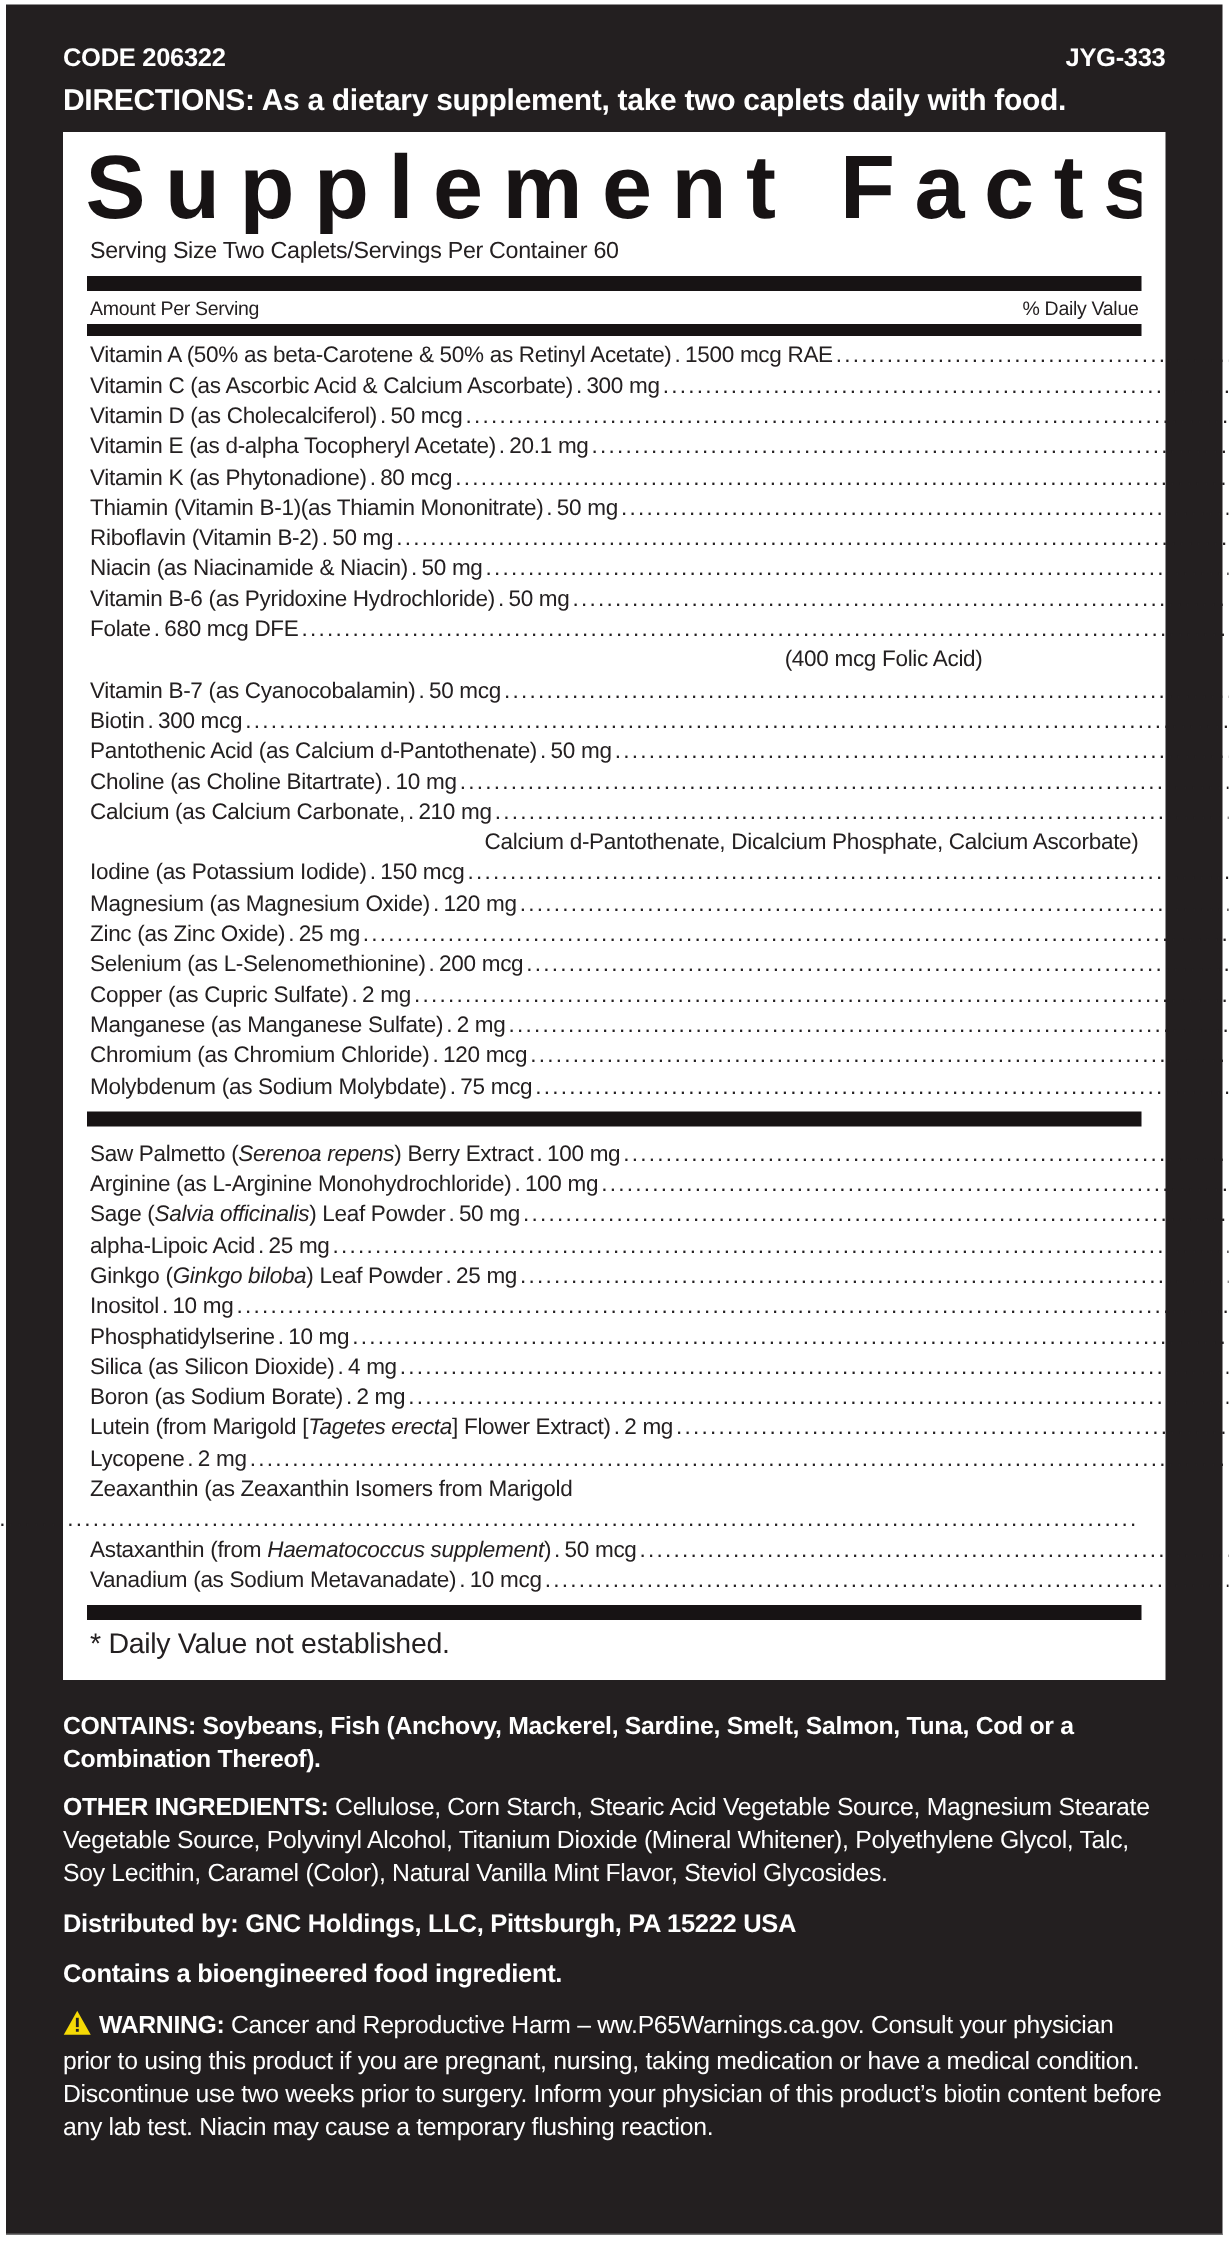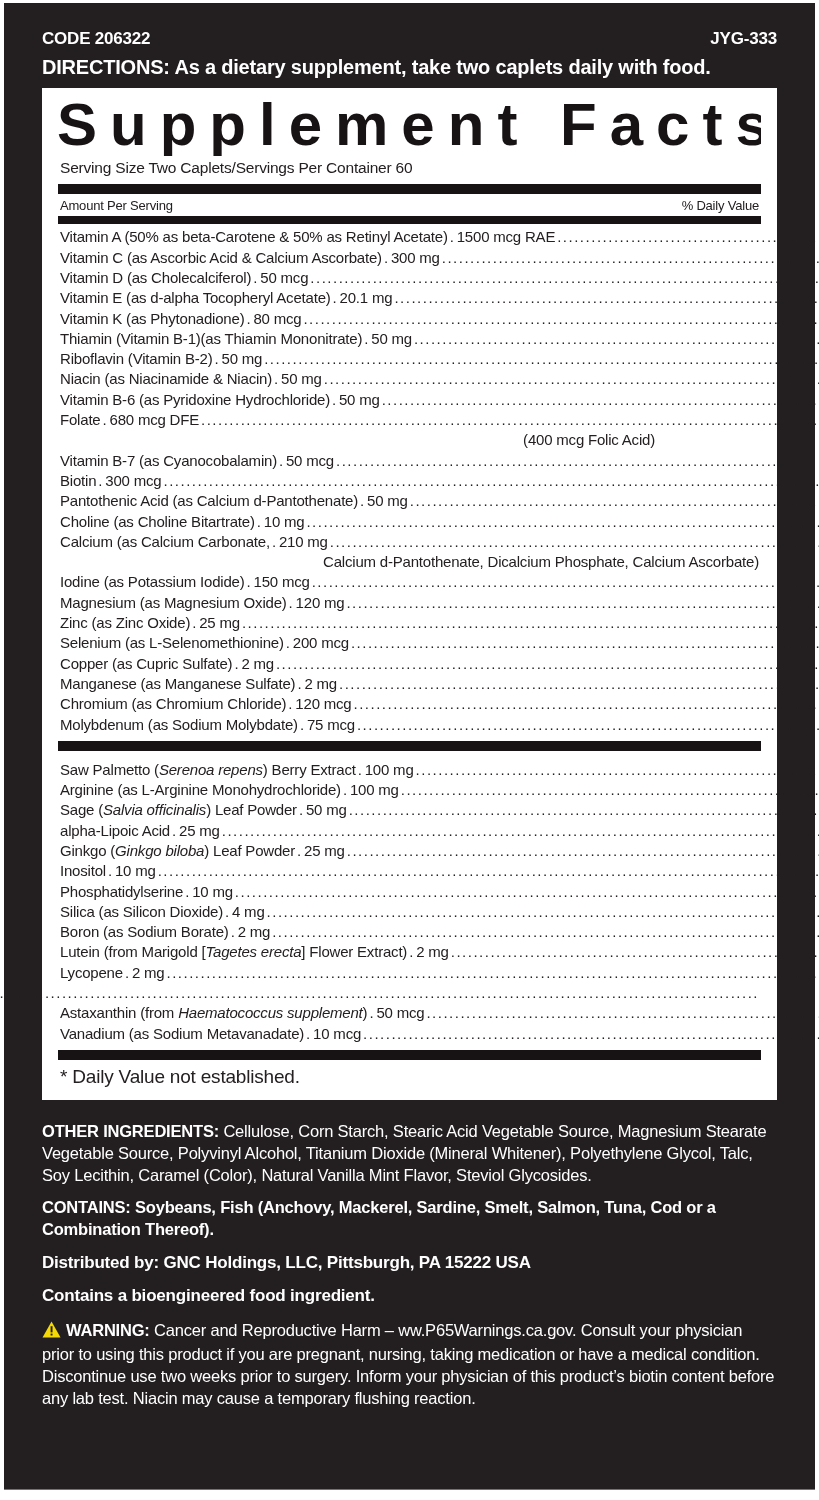--- a/index.html
+++ b/index.html
@@ -351,20 +351,21 @@
             </span>
           </div>
           <div class="row r">
             <span class="rname">Lycopene</span>
             <span class="lead"></span>
             <span class="amt">2 mg</span>
             <span class="tail">
               <span class="lead"></span>
             </span>
           </div>
+          <div class="row h"><span>Zeaxanthin (as Zeaxanthin Isomers from Marigold</span></div>
           <div class="row ri">
             <span class="rname"><span>[</span><span class="it">Tagetes erecta</span><span>] Flower Extract)</span></span>
             <span class="lead"></span>
             <span class="amt">400 mcg</span>
             <span class="tail">
               <span class="lead"></span>
             </span>
           </div>
           <div class="row r">
             <span class="rname"><span>Astaxanthin (from </span><span class="it">Haematococcus supplement</span><span>) </span></span>
@@ -382,22 +383,22 @@
               <span class="lead"></span>
             </span>
           </div>
         </div>
       <div class="sec-gap"></div>
       <div class="bar"></div>
       <div class="foot-note">* Daily Value not established.</div>
     </div>
 
     <div class="after">
+      <div class="para allbold"><span class="lead-in">CONTAINS:</span><span> Soybeans, Fish (Anchovy, Mackerel, Sardine, Smelt, Salmon, Tuna, Cod or a Combination Thereof).</span></div>
       <div class="para"><span class="lead-in">OTHER INGREDIENTS:</span><span> Cellulose, Corn Starch, Stearic Acid Vegetable Source, Magnesium Stearate Vegetable Source, Polyvinyl Alcohol, Titanium Dioxide (Mineral Whitener), Polyethylene Glycol, Talc, Soy Lecithin, Caramel (Color), Natural Vanilla Mint Flavor, Steviol Glycosides.</span></div>
-      <div class="para allbold"><span class="lead-in">CONTAINS:</span><span> Soybeans, Fish (Anchovy, Mackerel, Sardine, Smelt, Salmon, Tuna, Cod or a Combination Thereof).</span></div>
       <div class="line-bold">Distributed by: GNC Holdings, LLC, Pittsburgh, PA 15222 USA</div>
       <div class="line-bold">Contains a bioengineered food ingredient.</div>
       <div class="warning">
         <span class="warn-icon"><svg width="19" height="17" viewBox="0 0 19 17">
               <path d="M9.5 0.5 L18.5 16.5 H0.5 Z" fill="#f5d905"></path>
               <rect x="8.6" y="5.2" width="1.9" height="6.2" fill="#231f20"></rect>
               <rect x="8.6" y="12.6" width="1.9" height="1.9" fill="#231f20"></rect>
             </svg></span><span class="lead-in">WARNING:</span><span> Cancer and Reproductive Harm – ww.P65Warnings.ca.gov. Consult your physician prior to using this product if you are pregnant, nursing, taking medication or have a medical condition. Discontinue use two weeks prior to surgery. Inform your physician of this product’s biotin content before any lab test. Niacin may cause a temporary flushing reaction.</span>
       </div>
     </div>

